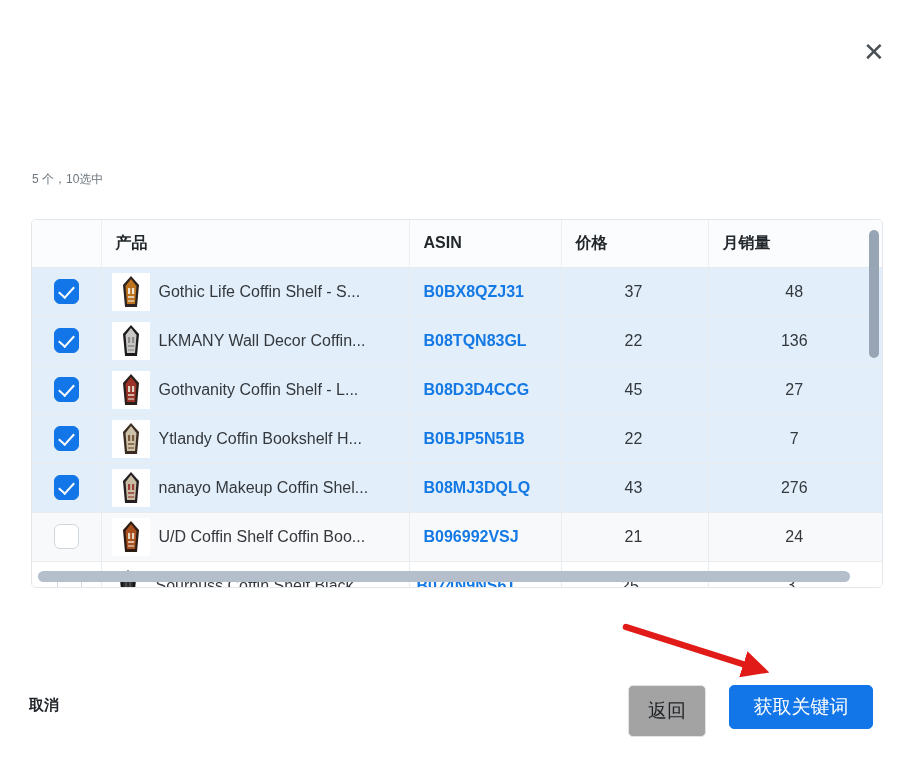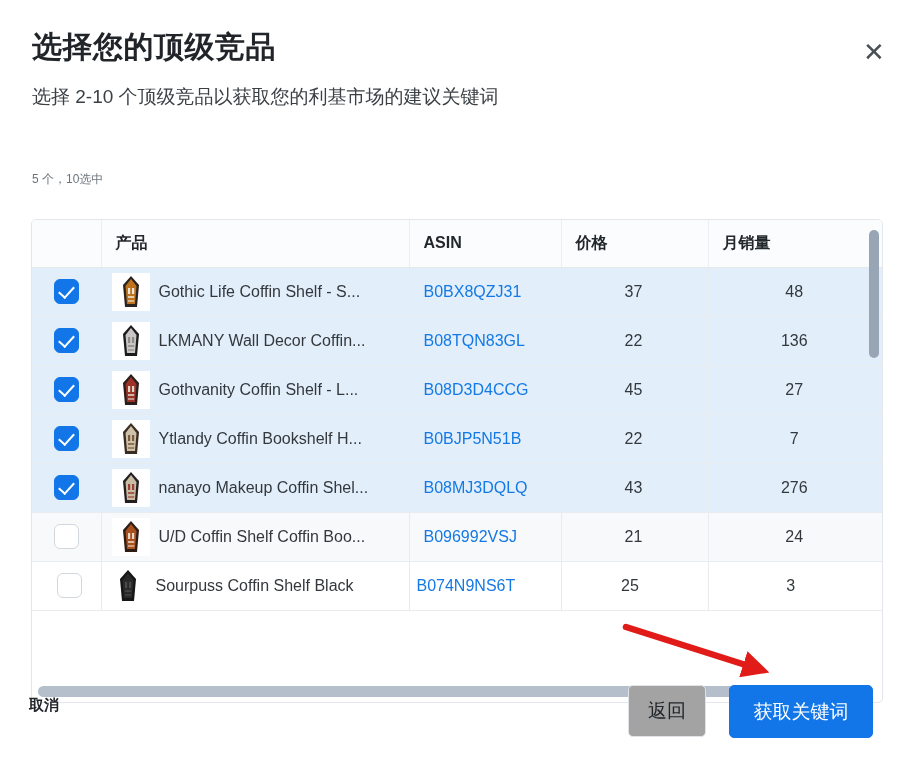--- a/index.html
+++ b/index.html
@@ -73,21 +73,21 @@
     color: #6c757d;
     line-height: 28px;
   }
 
   
   .table-panel {
     position: absolute;
     left: 31px;
     top: 219px;
     width: 852px;
-    height: 484px;
+    height: 369px;
     border: 1px solid #e3e6ea;
     border-radius: 5px;
     background: #ffffff;
     box-sizing: border-box;
     overflow: hidden;
   }
   .table-scroll {
     position: absolute;
     left: 0;
     top: 0;
@@ -190,21 +190,21 @@
   }
   .prod-name {
     font-size: 16px;
     color: #34383d;
     white-space: nowrap;
     overflow: hidden;
     text-overflow: clip;
   }
   .asin-link {
     color: #1479e4;
-    font-weight: normal;
+    font-weight: bold;
     font-size: 16px;
     text-decoration: none;
     cursor: pointer;
   }
   td.num {
     text-align: center;
     font-size: 16px;
     color: #33383d;
     padding-right: 16px;
   }
@@ -271,21 +271,21 @@
     color: #212529;
     font-family: "Liberation Sans", sans-serif;
     cursor: pointer;
     padding: 0;
   }
   .btn-primary {
     position: absolute;
     left: 729px;
     top: 685px;
     width: 144px;
-    height: 53px;
+    height: 44px;
     background: #1276e8;
     border: 1px solid #1276e8;
     border-radius: 5px;
     font-size: 19px;
     color: #ffffff;
     font-family: "Liberation Sans", sans-serif;
     cursor: pointer;
     padding: 0;
   }
 
@@ -297,24 +297,20 @@
     width: 914px;
     height: 761px;
     pointer-events: none;
   }
 </style>
 </head>
 <body>
 
 <div class="modal">
 
-  <div class="modal-header">
-    <h1 class="modal-title">选择您的顶级竞品</h1>
-    <p class="modal-subtitle">选择 2-10 个顶级竞品以获取您的利基市场的建议关键词</p>
-  </div>
   <button class="close-btn">✕</button>
 
   <div class="count-line">5 个，10选中</div>
 
   <div class="table-panel">
     <div class="table-scroll">
       <table class="comp-table">
         <colgroup>
           <col class="c-check">
             <col class="c-prod">

